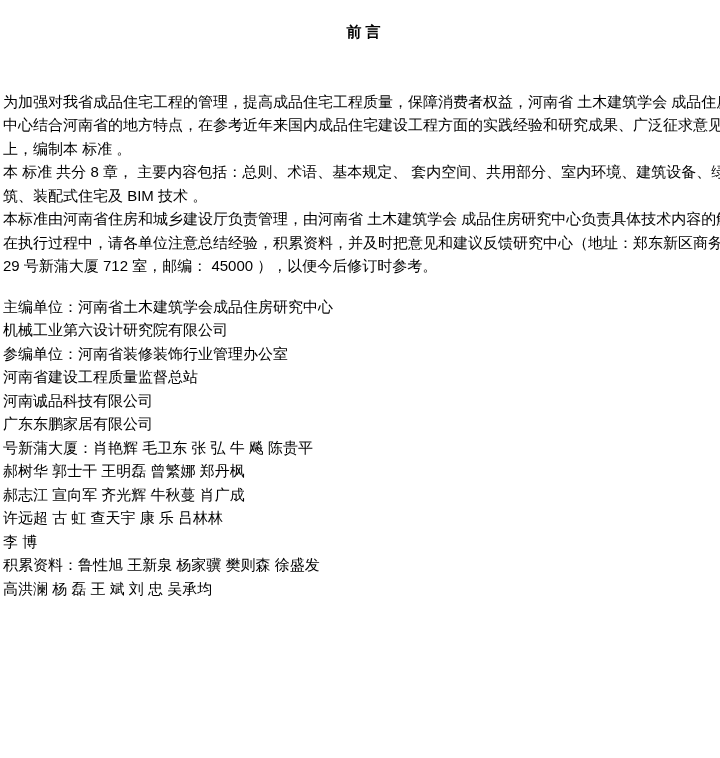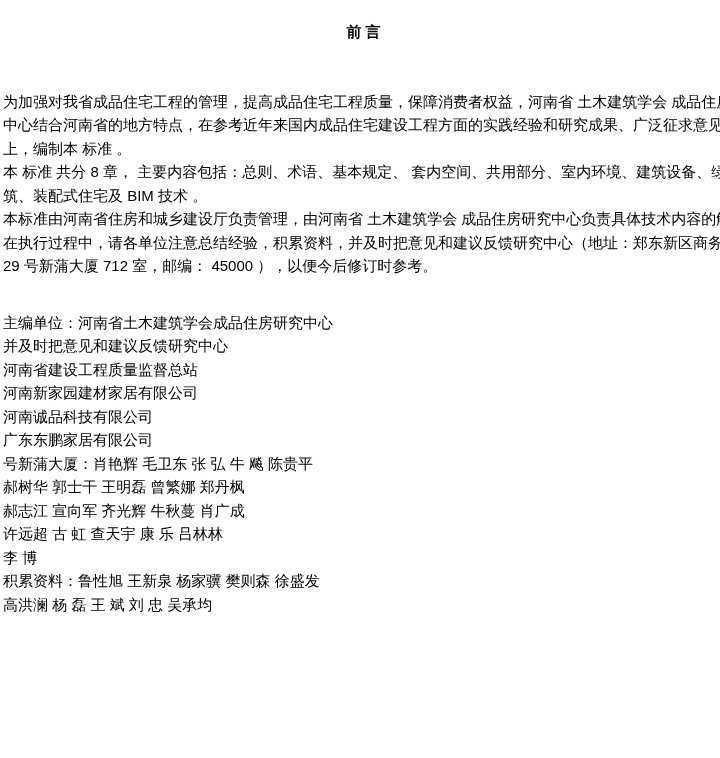--- a/index.html
+++ b/index.html
@@ -28,21 +28,21 @@
     font-weight: bold;
     white-space: pre;
     margin-left: 7px;
   }
   .intro-block {
     margin-top: 46px;
     padding-left: 3px;
     padding-right: 2px;
   }
   .credits-block {
-    margin-top: 33px;
+    margin-top: 17px;
     padding-left: 3px;
     padding-right: 19px;
   }
   .text-line {
     white-space: pre;
   }
 </style>
 </head>
 <body>
 
@@ -56,23 +56,23 @@
     <div class="text-line">上，编制本 标准 。</div>
     <div class="text-line">本 标准 共分 8 章， 主要内容包括：总则、术语、基本规定、 套内空间、共用部分、室内环境、建筑设备、绿色建</div>
     <div class="text-line">筑、装配式住宅及 BIM 技术 。</div>
     <div class="text-line">本标准由河南省住房和城乡建设厅负责管理，由河南省 土木建筑学会 成品住房研究中心负责具体技术内容的解释。</div>
     <div class="text-line">在执行过程中，请各单位注意总结经验，积累资料，并及时把意见和建议反馈研究中心（地址：郑东新区商务内环</div>
     <div class="text-line">29 号新蒲大厦 712 室，邮编： 45000 ），以便今后修订时参考。</div>
   </div>
 
   <div class="credits-block">
     <div class="text-line">主编单位：河南省土木建筑学会成品住房研究中心</div>
-    <div class="text-line">并及时把意见和建议反馈研究中心</div>
+    <div class="text-line">机械工业第六设计研究院有限公司</div>
+    <div class="text-line">参编单位：河南省装修装饰行业管理办公室</div>
     <div class="text-line">河南省建设工程质量监督总站</div>
-    <div class="text-line">河南新家园建材家居有限公司</div>
     <div class="text-line">河南诚品科技有限公司</div>
     <div class="text-line">广东东鹏家居有限公司</div>
     <div class="text-line">号新蒲大厦：肖艳辉 毛卫东 张 弘 牛 飚 陈贵平</div>
     <div class="text-line">郝树华 郭士干 王明磊 曾繁娜 郑丹枫</div>
     <div class="text-line">郝志江 宣向军 齐光辉 牛秋蔓 肖广成</div>
     <div class="text-line">许远超 古 虹 查天宇 康 乐 吕林林</div>
     <div class="text-line">李 博</div>
     <div class="text-line">积累资料：鲁性旭 王新泉 杨家骥 樊则森 徐盛发</div>
     <div class="text-line">高洪澜 杨 磊 王 斌 刘 忠 吴承均</div>
   </div>

